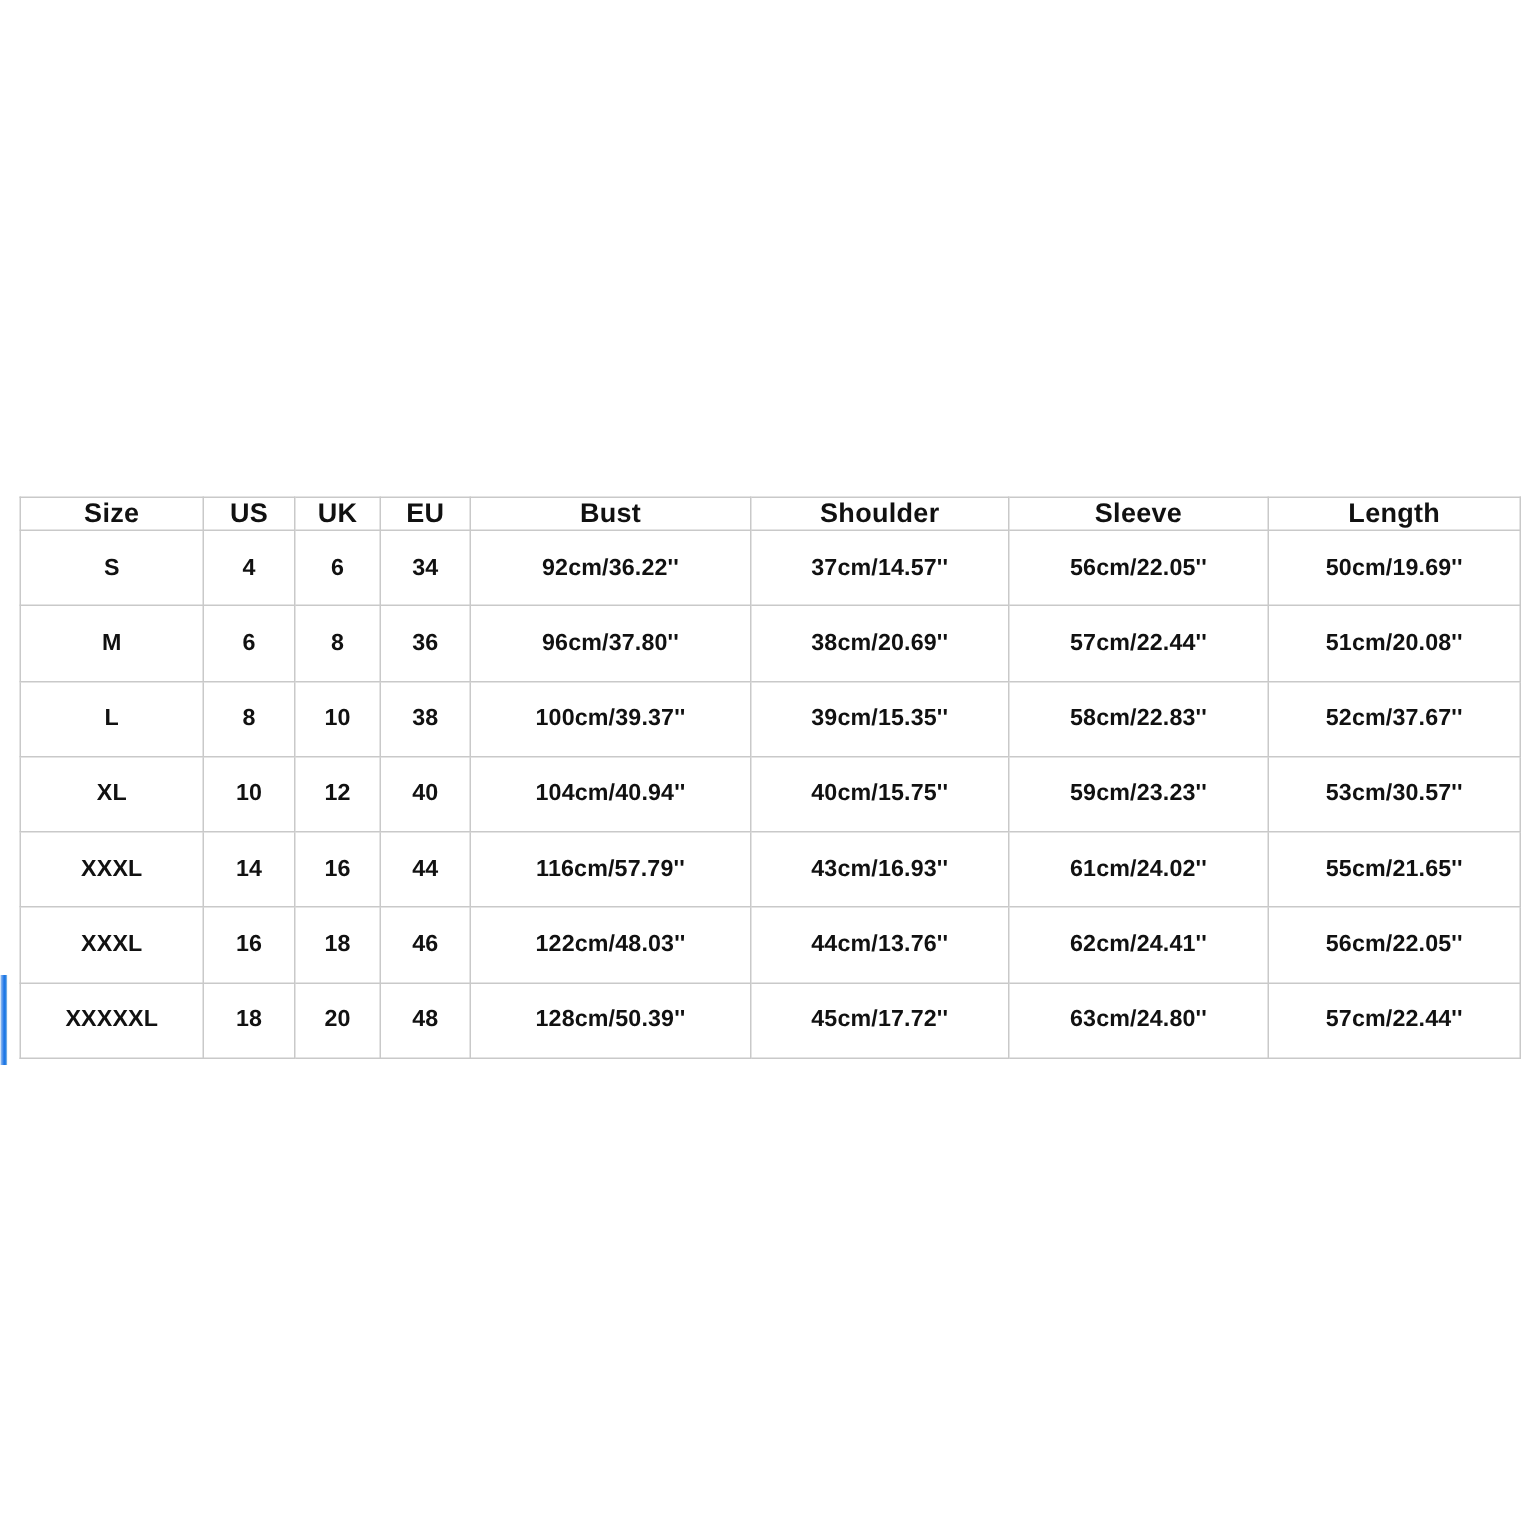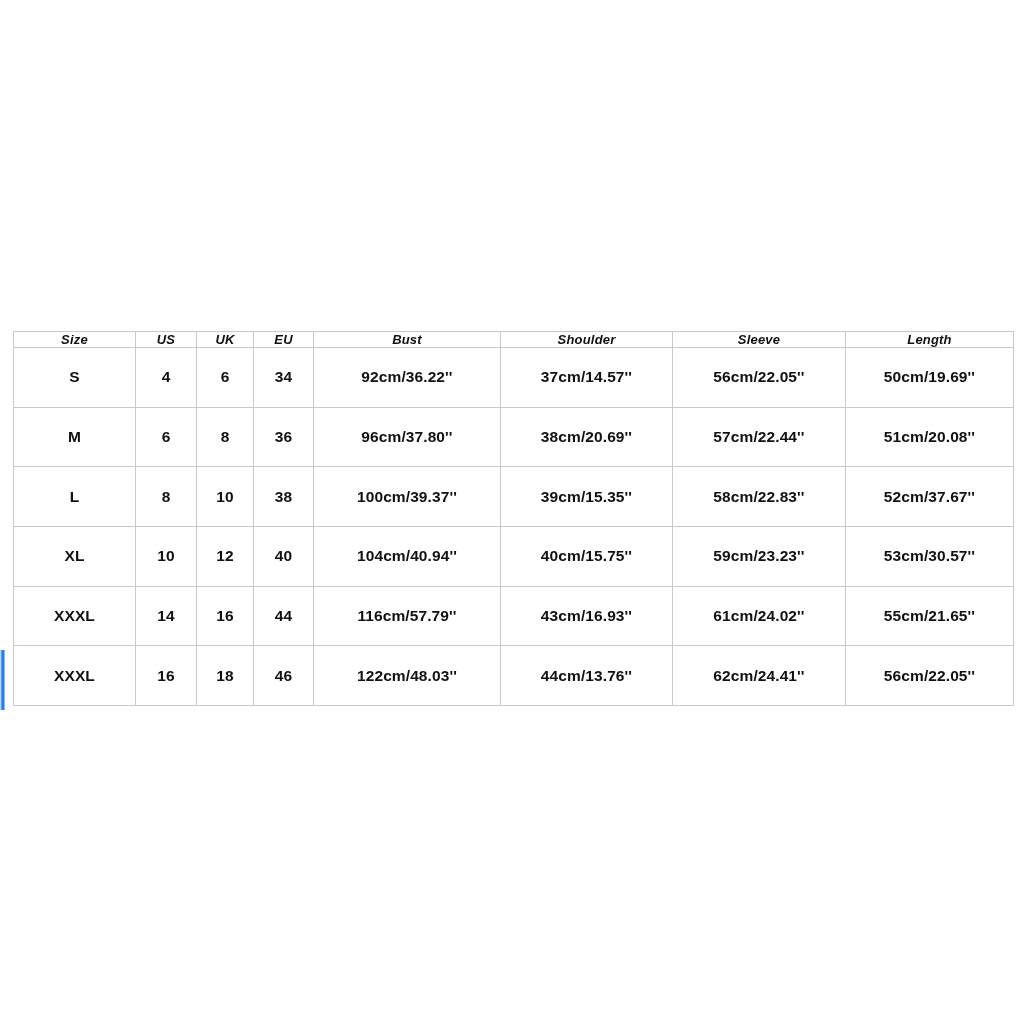--- a/index.html
+++ b/index.html
@@ -48,23 +48,22 @@
     text-align: center;
     vertical-align: middle;
     color: #111111;
     font-weight: bold;
     padding: 0 2px;
     white-space: nowrap;
     background: #ffffff;
   }
 
   table.size-chart th {
-    font-size: 13px;
+    font-size: 18px;
     letter-spacing: 0.2px;
-    font-style: italic;
   }
 
   table.size-chart td {
     font-size: 15.5px;
     letter-spacing: 0.1px;
   }
 
   
   col.c-size     { width: 122px; }
   col.c-us       { width: 61px; }
@@ -161,15 +160,25 @@
       <tr>
         <td class="sz-cell">XXXL</td>
         <td class="num-cell">16</td>
         <td class="num-cell">18</td>
         <td class="num-cell">46</td>
         <td>122cm/48.03''</td>
         <td>44cm/13.76''</td>
         <td>62cm/24.41''</td>
         <td>56cm/22.05''</td>
       </tr>
+      <tr>
+        <td class="sz-cell">XXXXXL</td>
+        <td class="num-cell">18</td>
+        <td class="num-cell">20</td>
+        <td class="num-cell">48</td>
+        <td>128cm/50.39''</td>
+        <td>45cm/17.72''</td>
+        <td>63cm/24.80''</td>
+        <td>57cm/22.44''</td>
+      </tr>
     </tbody>
   </table>
 </div>
 
 </body></html>

